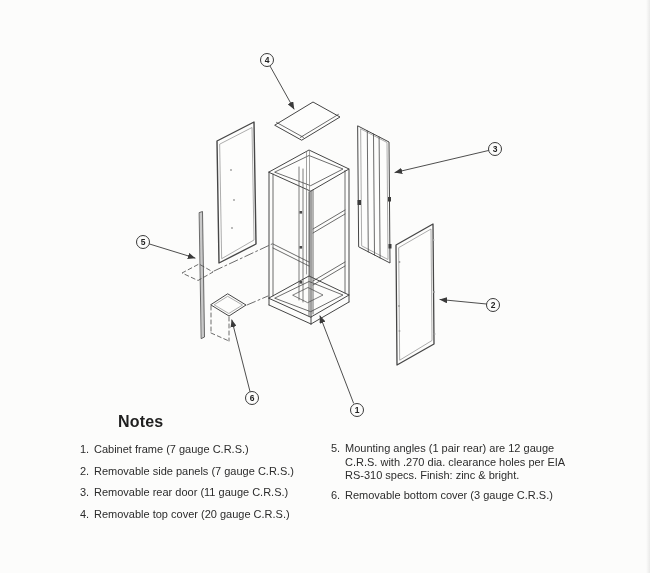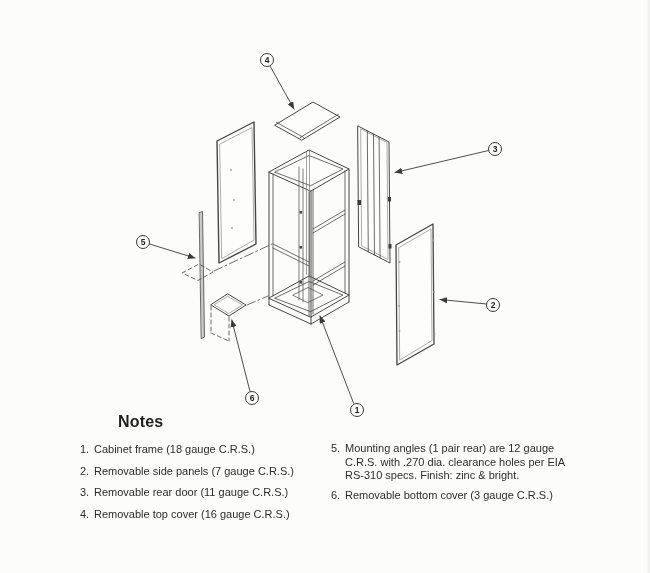--- a/index.html
+++ b/index.html
@@ -191,33 +191,33 @@
         <text x="252" y="401">6</text>
       </g>
     </g>
   </svg>
 
   <div class="notes-heading">Notes</div>
 
   <div class="notes-col left">
     <div class="note-item">
       <span class="note-num">1.</span>
-      <span class="note-text">Cabinet frame (18 gauge C.R.S.)</span>
+      <span class="note-text">Cabinet frame (7 gauge C.R.S.)</span>
     </div>
     <div class="note-item">
       <span class="note-num">2.</span>
       <span class="note-text">Removable side panels (7 gauge C.R.S.)</span>
     </div>
     <div class="note-item">
       <span class="note-num">3.</span>
       <span class="note-text">Removable rear door (11 gauge C.R.S.)</span>
     </div>
     <div class="note-item">
       <span class="note-num">4.</span>
-      <span class="note-text">Removable top cover (16 gauge C.R.S.)</span>
+      <span class="note-text">Removable top cover (20 gauge C.R.S.)</span>
     </div>
   </div>
 
   <div class="notes-col right">
     <div class="note-item">
       <span class="note-num">5.</span>
       <span class="note-text">Mounting angles (1 pair rear) are 12 gauge C.R.S. with .270 dia. clearance holes per EIA RS-310 specs. Finish: zinc &amp; bright.</span>
     </div>
     <div class="note-item">
       <span class="note-num">6.</span>

